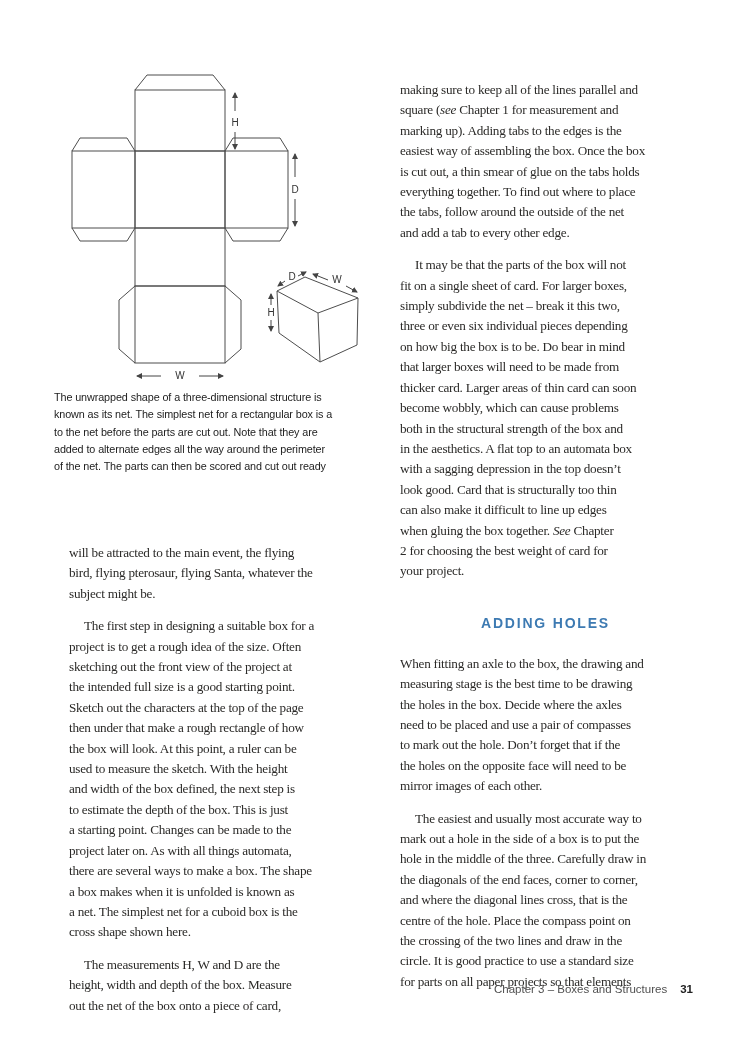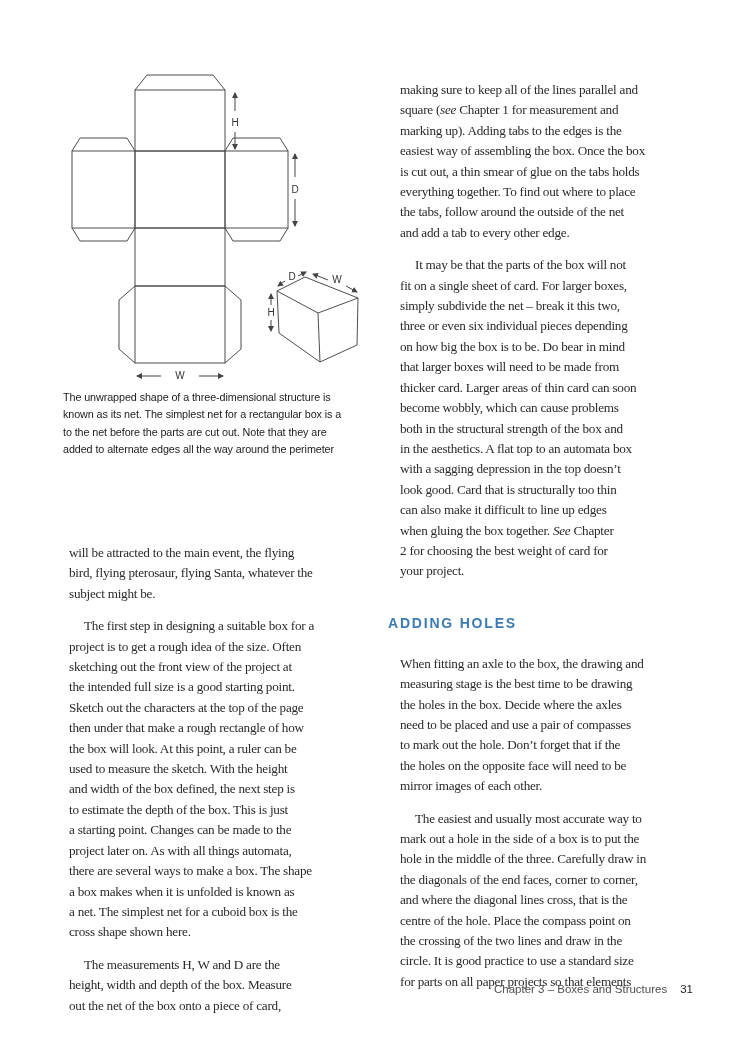--- a/index.html
+++ b/index.html
@@ -6,46 +6,46 @@
   .page {
     position:relative; width:744px; height:1047px; margin:0 auto;
     background:#ffffff; overflow:hidden;
     font-family:"Liberation Serif", serif;
   }
   .figure-svg { position:absolute; left:55px; top:65px; width:330px; height:322px; }
   .figure-svg text {
     font-family:"Liberation Sans", sans-serif; font-size:10px; fill:#333;
   }
   .caption {
-    position:absolute; left:63px; top:389px; width:318px;
+    position:absolute; left:54px; top:389px; width:318px;
     font-family:"Liberation Sans", sans-serif; font-size:10.8px;
     line-height:17.3px; letter-spacing:-0.1px; color:#1c1c1c;
   }
   .body-col { position:absolute; color:#2b2a28; }
   .body-col .para { margin:12px; }
   .body-col .line {
     font-size:13.2px; line-height:20.4px; letter-spacing:-0.25px;
     white-space:nowrap;
   }
   .body-col .line.indent { padding-left:15px; }
   .body-col em { font-style:italic; }
   #left-body  { left:57px;  top:531px; width:318px; }
   #right-body { left:388px; top:68px;  width:315px; }
   .section-heading {
     margin:32px 0 22px 0;
     font-family:"Liberation Sans", sans-serif;
     font-size:14px; font-weight:bold; letter-spacing:1.8px;
-    line-height:18px; color:var(--heading-blue, #3d7ab2);
+    line-height:18px; color:var(--heading-blue, #3d7ab2);text-align:center;
   }
   .footer {
     position:absolute; top:982px; right:51px;
     font-family:"Liberation Sans", sans-serif; font-size:11.5px;
     line-height:14px; color:#4f4f4f;
   }
-  .footer .pagenum { font-weight:normal; color:#222222; margin-left:13px; }
+  .footer .pagenum { font-weight:bold; color:#222222; margin-left:13px; }
 </style>
 </head>
 <body>
 
 <div class="page">
 
   <svg class="figure-svg" viewBox="0 0 330 322" fill="none" stroke="#4d4d4d" stroke-width="1">
     <defs>
       <marker id="ah" markerWidth="8" markerHeight="8" refX="5" refY="3" orient="auto" markerUnits="userSpaceOnUse">
         <path d="M0,0 L6,3 L0,6 Z" fill="#444" stroke="none"></path>
@@ -108,20 +108,21 @@
       <line x1="216" y1="255" x2="216" y2="266" marker-end="url(#ah)" stroke="#444"></line>
       <text x="216" y="251" text-anchor="middle" stroke="none" fill="#333">H</text>
     </g>
   </svg>
 
   <div class="caption">
       <div class="line"><span>The unwrapped shape of a three-dimensional structure is</span></div>
       <div class="line"><span>known as its net. The simplest net for a rectangular box is a</span></div>
       <div class="line"><span>to the net before the parts are cut out. Note that they are</span></div>
       <div class="line"><span>added to alternate edges all the way around the perimeter</span></div>
+      <div class="line"><span>of the net. The parts can then be scored and cut out ready</span></div>
     </div>
 
   <div class="body-col" id="left-body">
       <div class="para">
         <div class="line"><span>will be attracted to the main event, the flying</span></div>
         <div class="line"><span>bird, flying pterosaur, flying Santa, whatever the</span></div>
         <div class="line"><span>subject might be.</span></div>
       </div>
       <div class="para">
         <div class="line indent"><span>The first step in designing a suitable box for a</span></div>

